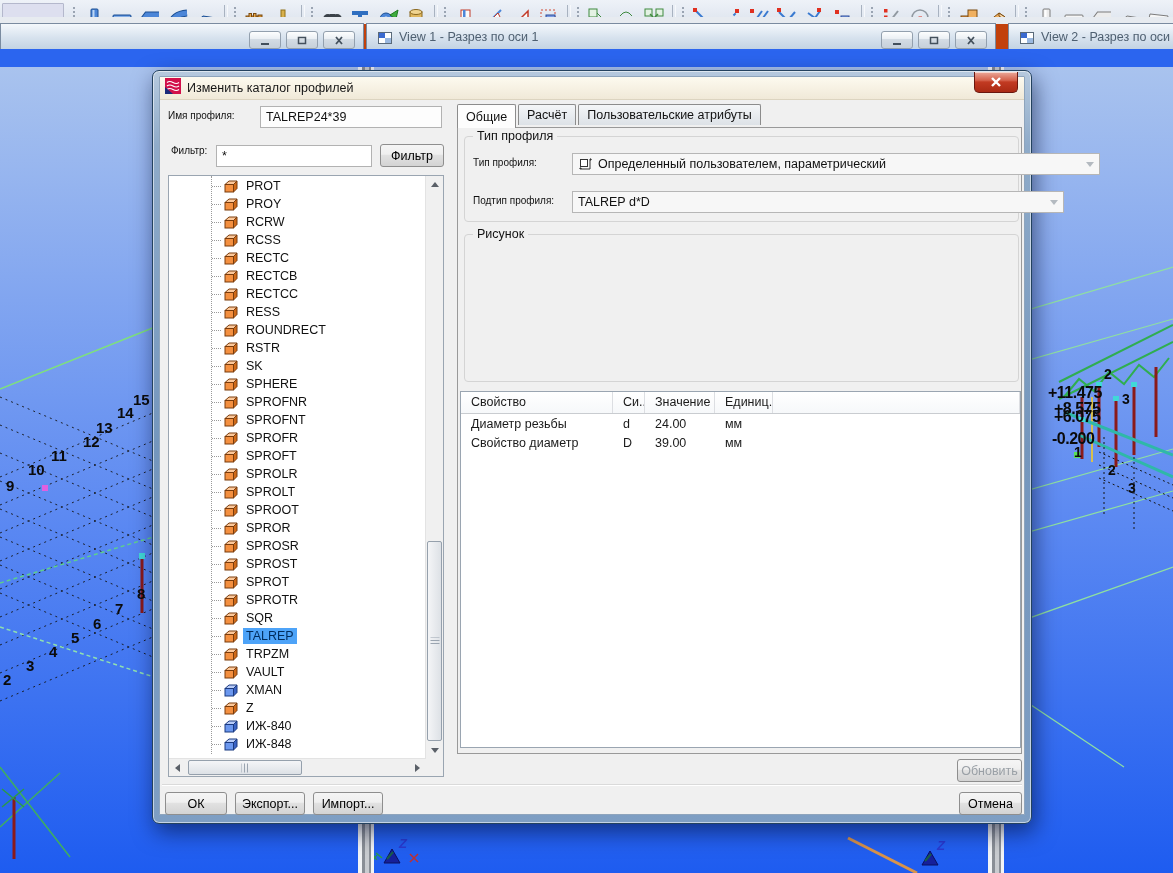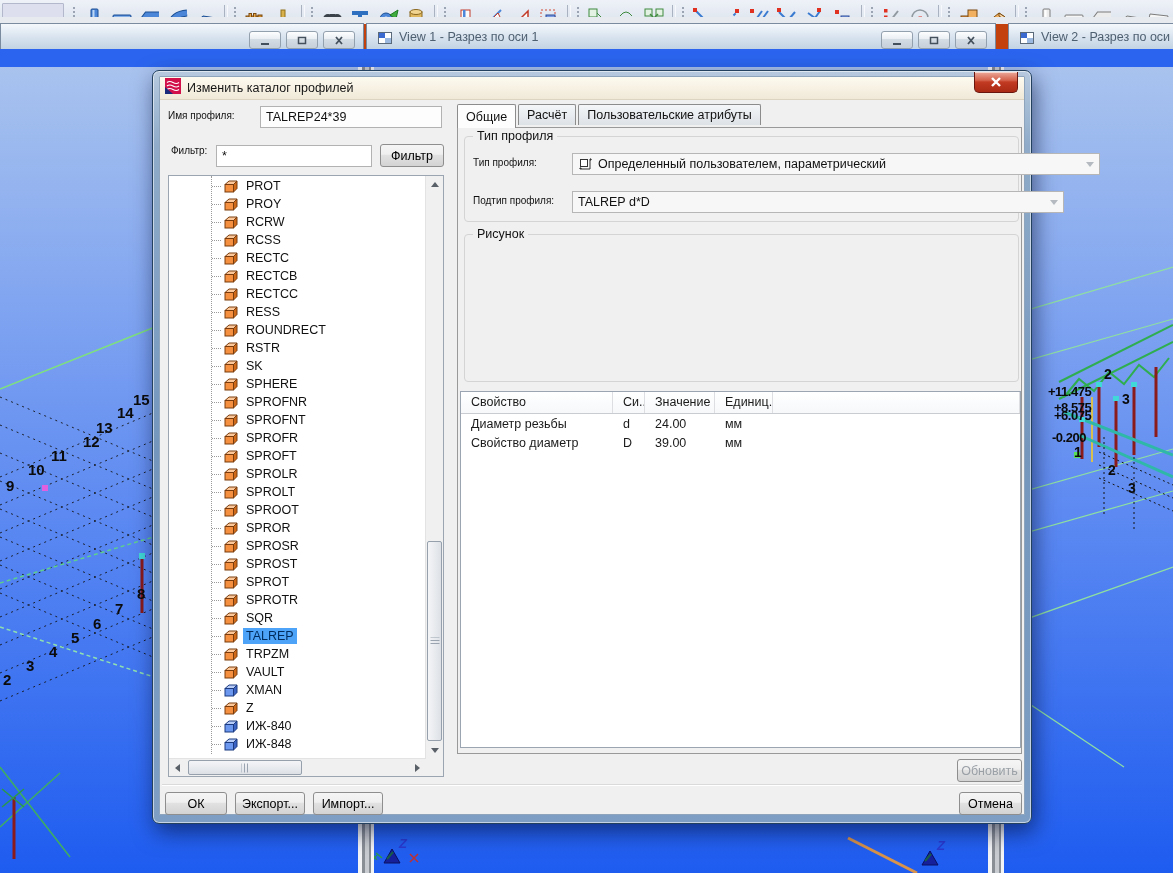--- a/index.html
+++ b/index.html
@@ -33,21 +33,21 @@
 
   
   .view{position:absolute;top:67px;height:806px;background:linear-gradient(180deg,#a9c3ee 0%,#5d8af2 55%,#1e5cf0 100%);}
   .view-left{left:0;width:362px;}
   .view-center{left:374px;width:614px;}
   .view-right{left:1004px;width:169px;}
   .win-edge{position:absolute;top:67px;height:806px;width:16px;
     background:linear-gradient(90deg,#f2f4f6 0 4px,#8a8f96 4px 7px,#c9ccd0 7px 11px,#8a8f96 11px 13px,#f2f4f6 13px);}
   .edge1{left:358px;} .edge2{left:988px;}
   .gridlabel{position:absolute;font-weight:700;font-size:15px;color:#0b0b0b;line-height:1;}
-  .elevlabel{position:absolute;font-weight:700;font-size:13px;color:#0b0b0b;line-height:1;letter-spacing:-0.5px;}
+  .elevlabel{position:absolute;font-weight:700;font-size:16px;color:#0b0b0b;line-height:1;letter-spacing:-0.5px;}
   .rgridlabel{position:absolute;font-weight:700;font-size:14px;color:#0b0b0b;line-height:1;}
   .view svg.bg{position:absolute;left:0;top:0;}
 
   
   .dialog{position:absolute;left:152px;top:70px;width:878px;height:752px;z-index:10;
     border:1px solid #24425f;border-radius:7px;
     background:linear-gradient(180deg,#b6c9de 0%,#8fabc9 10%,#7496bd 50%,#7e9ec3 100%);
     box-shadow:3px 8px 22px rgba(0,10,40,.55), inset 0 0 0 1px rgba(255,255,255,.55);}
   .dlg-close{position:absolute;top:1px;right:13px;width:42px;height:20px;z-index:12;
     border:1px solid #69170e;border-top:none;border-radius:0 0 5px 5px;

